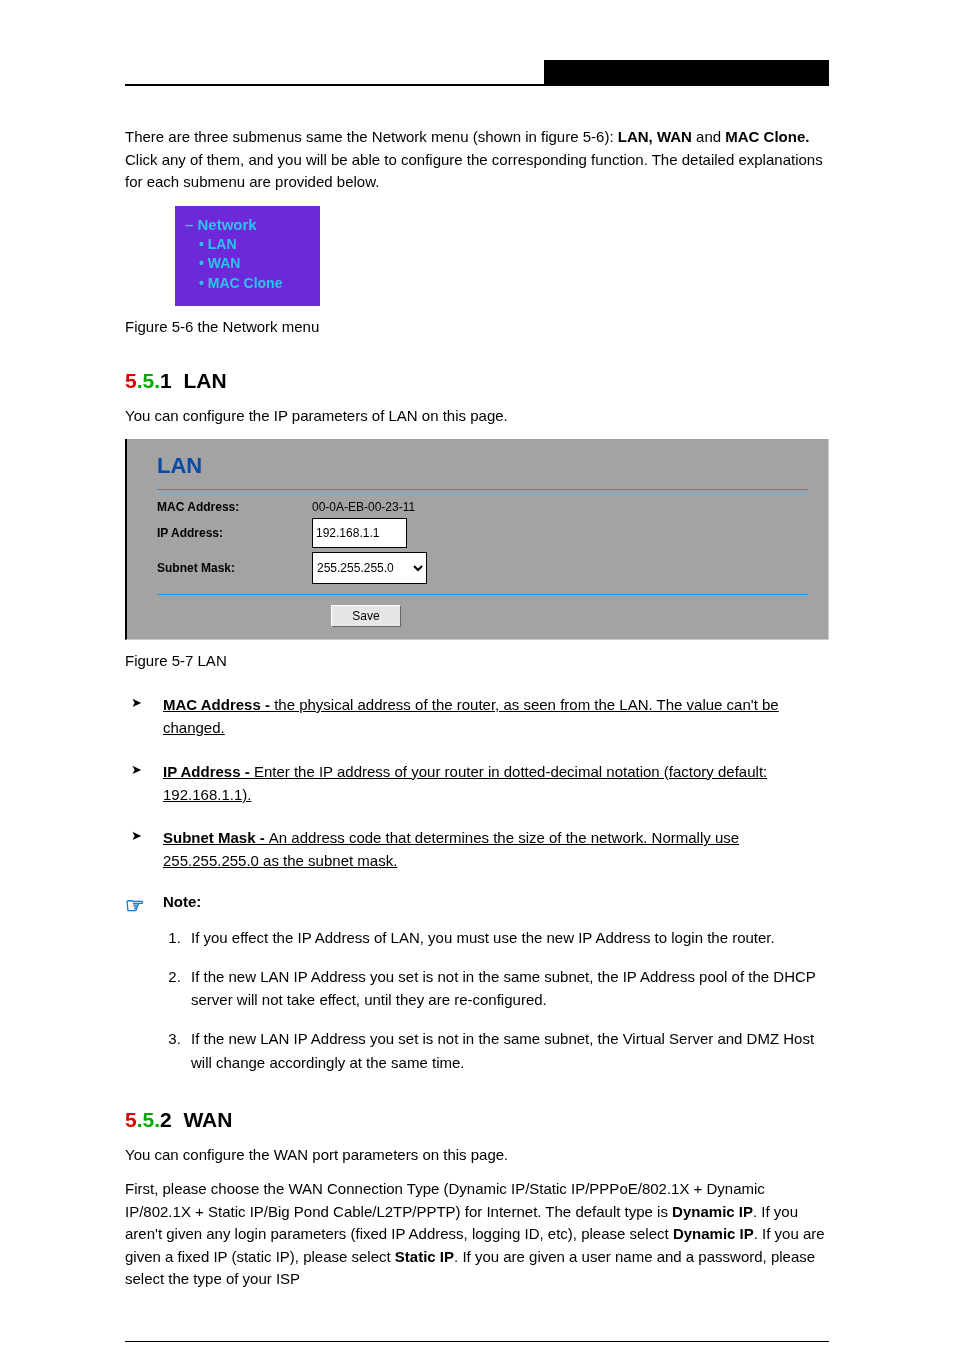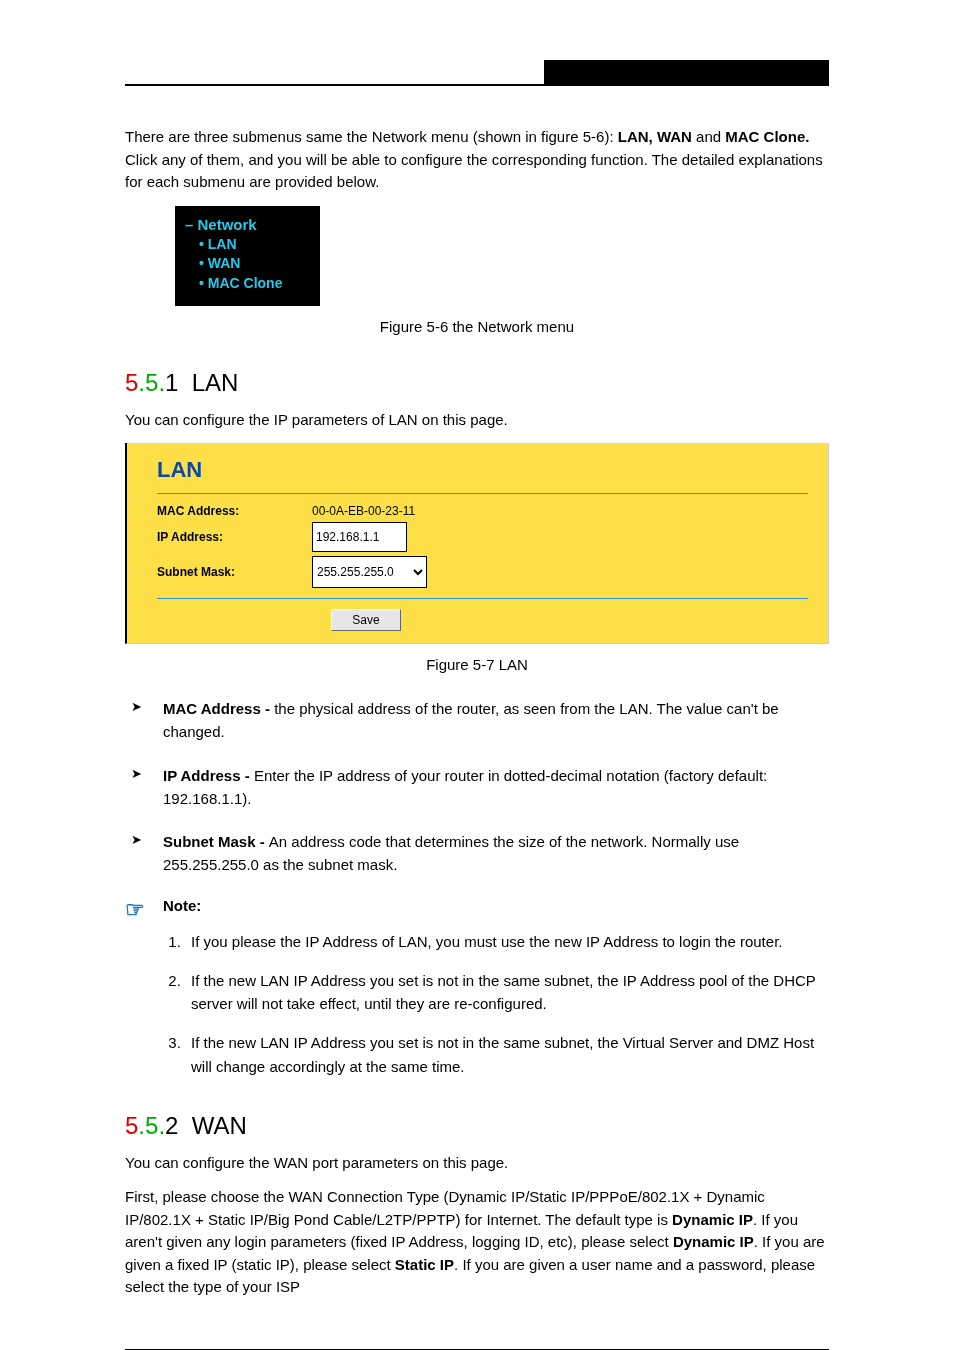--- a/index.html
+++ b/index.html
@@ -26,36 +26,36 @@
     right: 0;
     top: 0;
     width: 285px;
     height: 24px;
     background: #000;
   }
   .para { margin: 12px 0; line-height: 1.5; }
   .nav-figure {
     width: 145px;
     height: 100px;
-    background: #000000;
+    background: #6d28d9;
     margin: 10px 0 10px 50px;
     padding: 8px 10px;
     color: #26c7e8;
     font-family: Arial, sans-serif;
     font-size: 15px;
     line-height: 1.4;
   }
   .nav-figure .top { font-weight: bold; }
   .nav-figure .sub { color: #26c7e8; margin-left: 14px; font-size: 14px; font-weight: bold; }
-  .caption { text-align: center; margin: 12px 0 24px 0; }
+  .caption { margin: 12px 0 24px 0; }
   .lan-figure {
     border-left: 2px solid #000;
     border-right: 1px solid #ccc;
     border-bottom: 1px solid #ccc;
-    background: #fde047;
+    background: #a3a3a3;
     padding: 14px 20px 12px 30px;
     font-family: Arial, sans-serif;
     font-size: 12px;
     color: #000;
   }
   .lan-figure h2 {
     font-size: 22px;
     font-weight: bold;
     color: #0b4aa2;
     margin: 0 0 10px 0;
@@ -91,21 +91,21 @@
     font-size: 12px;
     width: 70px;
     height: 22px;
     background: #e6e6e6;
     border-top: 1px solid #fff;
     border-left: 1px solid #fff;
     border-right: 1px solid #666;
     border-bottom: 1px solid #666;
     cursor: pointer;
   }
-  ul.bullets { list-style: none; padding-left: 0; margin: 18px 0; }
+  ul.bullets { list-style: none; padding-left: 0; margin: 18px 0; text-decoration: underline; }
   ul.bullets > li {
     position: relative;
     padding-left: 38px;
     margin: 20px 0;
     line-height: 1.55;
   }
   ul.bullets > li::before {
     content: "➤";
     position: absolute;
     left: 6px;
@@ -126,22 +126,22 @@
     font-size: 22px;
     font-weight: bold;
     font-family: 'Segoe UI Symbol', Arial, sans-serif;
   }
   .note-block .note-title { font-weight: bold; }
   .note-block ol { margin: 10px 0 0 0; padding-left: 22px; }
   .note-block ol li { margin: 16px 0; line-height: 1.55; padding-left: 6px; }
   .bold { font-weight: bold; }
   .section-title {
     color: #1a77c9;
-    font-size: 24px;
-    font-weight: normal;
+    font-size: 21px;
+    font-weight: bold;
     margin: 34px 0 10px 0;
   }
   .tricolor { display: inline-block; white-space: nowrap; }
   .c1 { color: #d00; }
   .c2 { color: #0a0; }
   .c3 { color: #000; }
   .footer-line {
     border-bottom: 1px solid #000;
     margin-top: 50px;
   }
@@ -213,21 +213,21 @@
     </li>
     <li>
       <span class="bold">Subnet Mask - </span><span>An address code that determines the size of the network. Normally use 255.255.255.0 as the subnet mask.</span>
     </li>
   </ul>
 
   <div class="note-block">
     <span class="hand">☞</span>
     <span class="note-title">Note:</span>
     <ol>
-      <li>If you please the IP Address of LAN, you must use the new IP Address to login the router.</li>
+      <li>If you effect the IP Address of LAN, you must use the new IP Address to login the router.</li>
       <li>If the new LAN IP Address you set is not in the same subnet, the IP Address pool of the DHCP server will not take effect, until they are re-configured.</li>
       <li>If the new LAN IP Address you set is not in the same subnet, the Virtual Server and DMZ Host will change accordingly at the same time.</li>
     </ol>
   </div>
 
   <div class="section-title">
     <span class="tricolor">
       <span class="c1">5</span><span class="c2">.5.</span><span class="c3">2 &nbsp;WAN</span>
     </span>
   </div>

